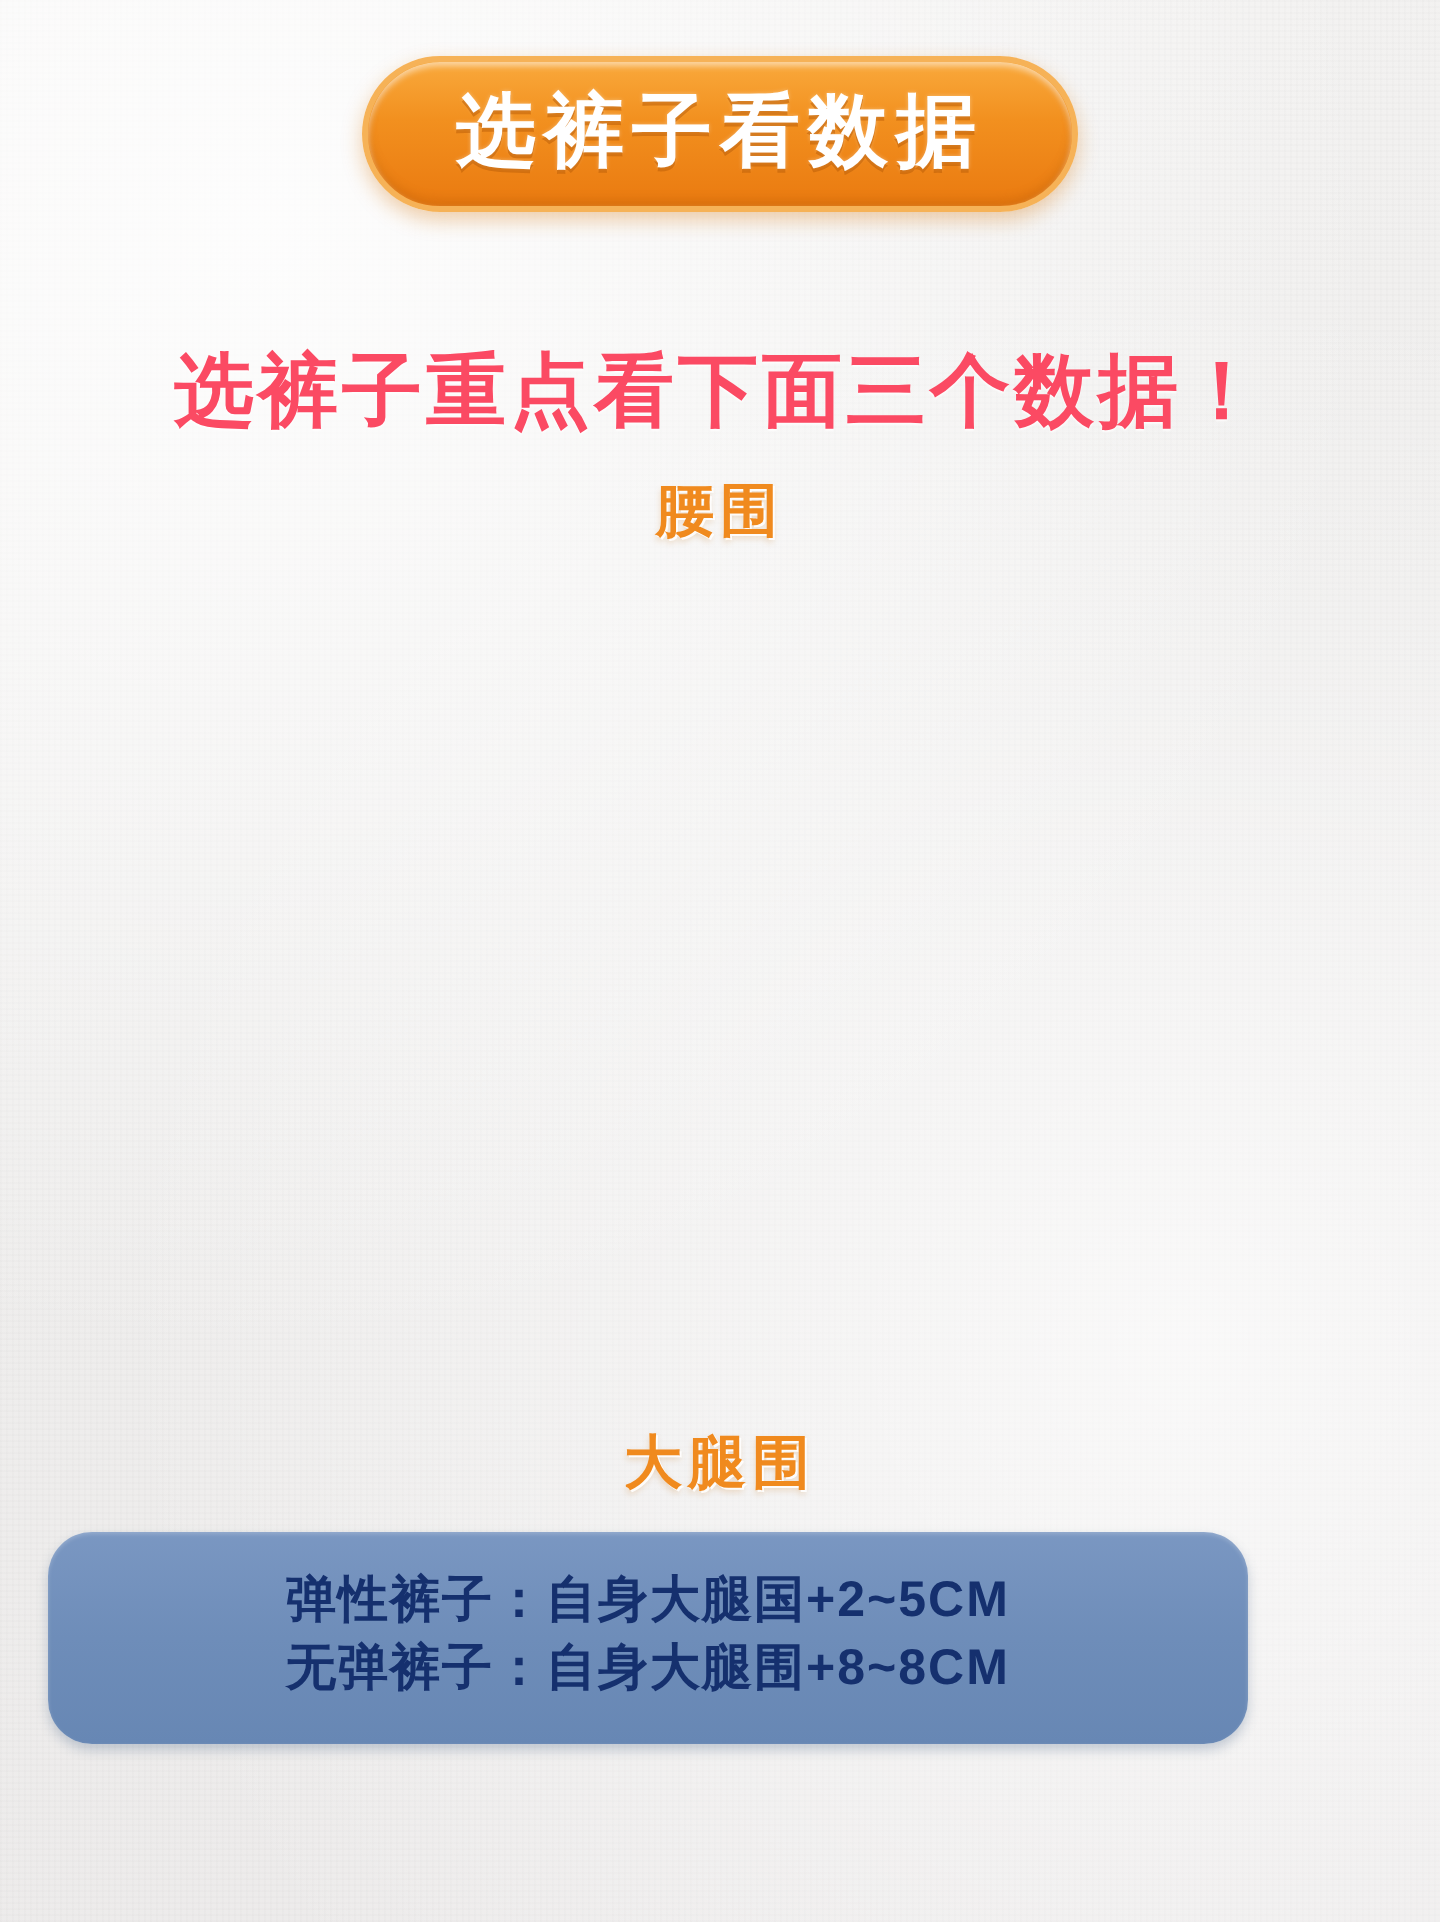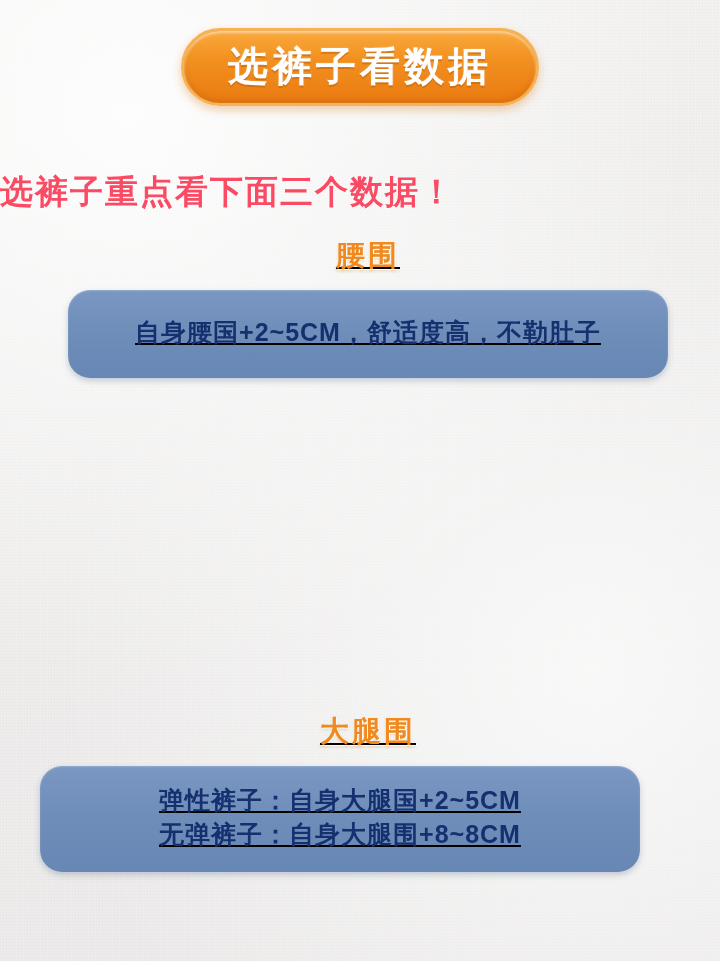--- a/index.html
+++ b/index.html
@@ -61,34 +61,34 @@
       0 2px 0 rgba(190,95,5,0.55),
       0 0 2px rgba(255,255,255,0.35);
   }
 
   
   .subtitle {
     position: absolute;
     left: 0;
     right: 0;
     top: 172px;
+    text-align: center;
     color: #fb4a63;
-    font-size: 33px;
+    font-size: 40px;
     font-weight: bold;
     letter-spacing: 2px;
     line-height: 1.2;
     text-shadow: 0 1px 1px rgba(255,255,255,0.8);
   }
 
   
   .section {
     position: absolute;
-    left: 16px;
+    left: 0;
     right: 0;
-    text-decoration: underline;
   }
   .section-heading {
     text-align: center;
     font-size: 29px;
     font-weight: bold;
     letter-spacing: 3px;
     color: #f08a1e;
     text-shadow:
       1px 1px 0 rgba(255,255,255,0.9),
       0 2px 3px rgba(200,120,30,0.25);
@@ -135,23 +135,20 @@
 <div class="content">
 
   <div class="title-pill">
     <span class="title-text">选裤子看数据</span>
   </div>
 
   <div class="subtitle">选裤子重点看下面三个数据！</div>
 
   <div class="section" id="section-waist">
     <div class="section-heading">腰围</div>
-    <div class="card single">
-      <div class="card-line">自身腰国+2~5CM，舒适度高，不勒肚子</div>
-    </div>
   </div>
 
 
   <div class="section" id="section-thigh">
     <div class="section-heading">大腿围</div>
     <div class="card double">
       <div class="card-line">弹性裤子：自身大腿国+2~5CM</div>
       <div class="card-line">无弹裤子：自身大腿围+8~8CM</div>
     </div>
   </div>

